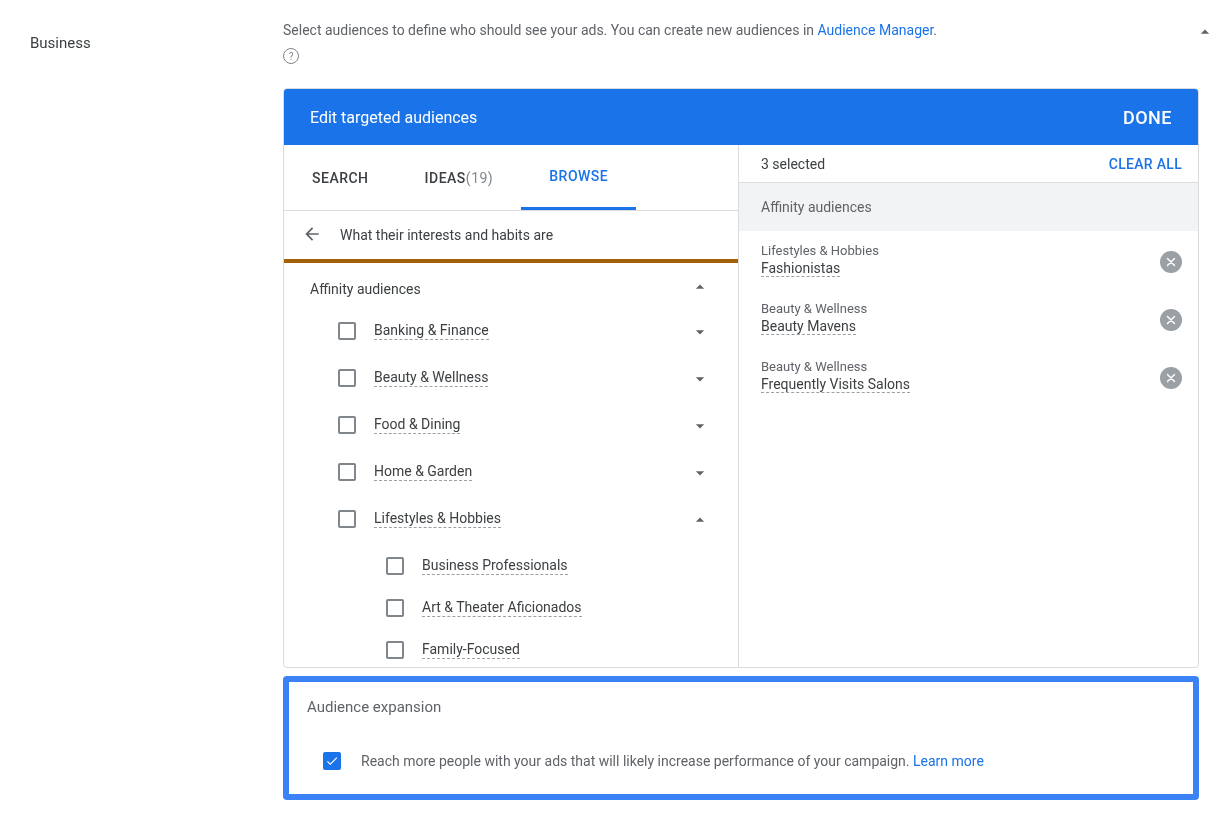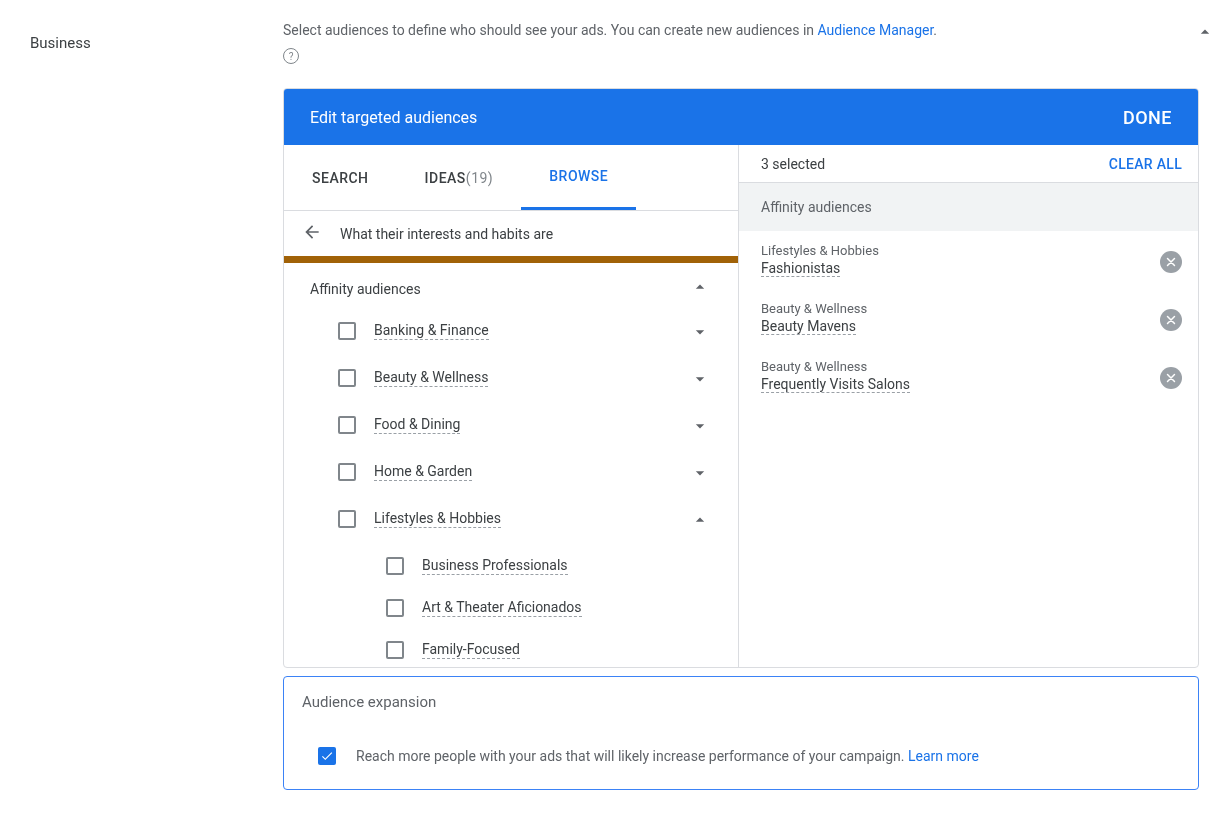--- a/index.html
+++ b/index.html
@@ -112,21 +112,21 @@
   .tab .count { color: #80868b; font-weight:400; }
   .tab.active {
     color: #1a73e8;
     border-bottom: 3px solid #1a73e8;
   }
   .crumb-row {
     display: flex;
     align-items: center;
     height: 52px;
     padding: 0 14px 0 18px;
-    border-bottom: 7px solid #a16207;
+    border-bottom: 4px solid #a16207;
     gap: 18px;
   }
   .back-arrow { cursor: pointer; color:#5f6368; }
   .crumb-text { font-size: 14px; color:#3c4043; }
   .scroll-area {
     flex: 1;
     overflow-y: auto;
     padding-right: 2px;
   }
   .scroll-area::-webkit-scrollbar { width: 10px; }
@@ -194,21 +194,21 @@
     width:22px;height:22px;border-radius:50%;
     background:#9aa0a6;color:#fff;
     display:flex;align-items:center;justify-content:center;
     cursor:pointer;flex-shrink:0;
     margin-top:8px;
   }
   .remove-x svg { width:14px;height:14px; }
   .expansion {
     margin-top:8px;
     width:916px;
-    border:1px solid #3b82f6;
+    border:6px solid #3b82f6;
     border-radius:4px;
     padding: 16px 18px 24px 18px;
   }
   .exp-title { color:#5f6368; font-size:15px; margin-bottom:36px; }
   .exp-row { display:flex; align-items:center; gap:20px; padding-left:16px;}
   .exp-check {
     width:18px;height:18px;background:#1a73e8;border-radius:2px;
     display:flex;align-items:center;justify-content:center;cursor:pointer;
   }
   .exp-check svg { width:14px;height:14px;fill:#fff;}

